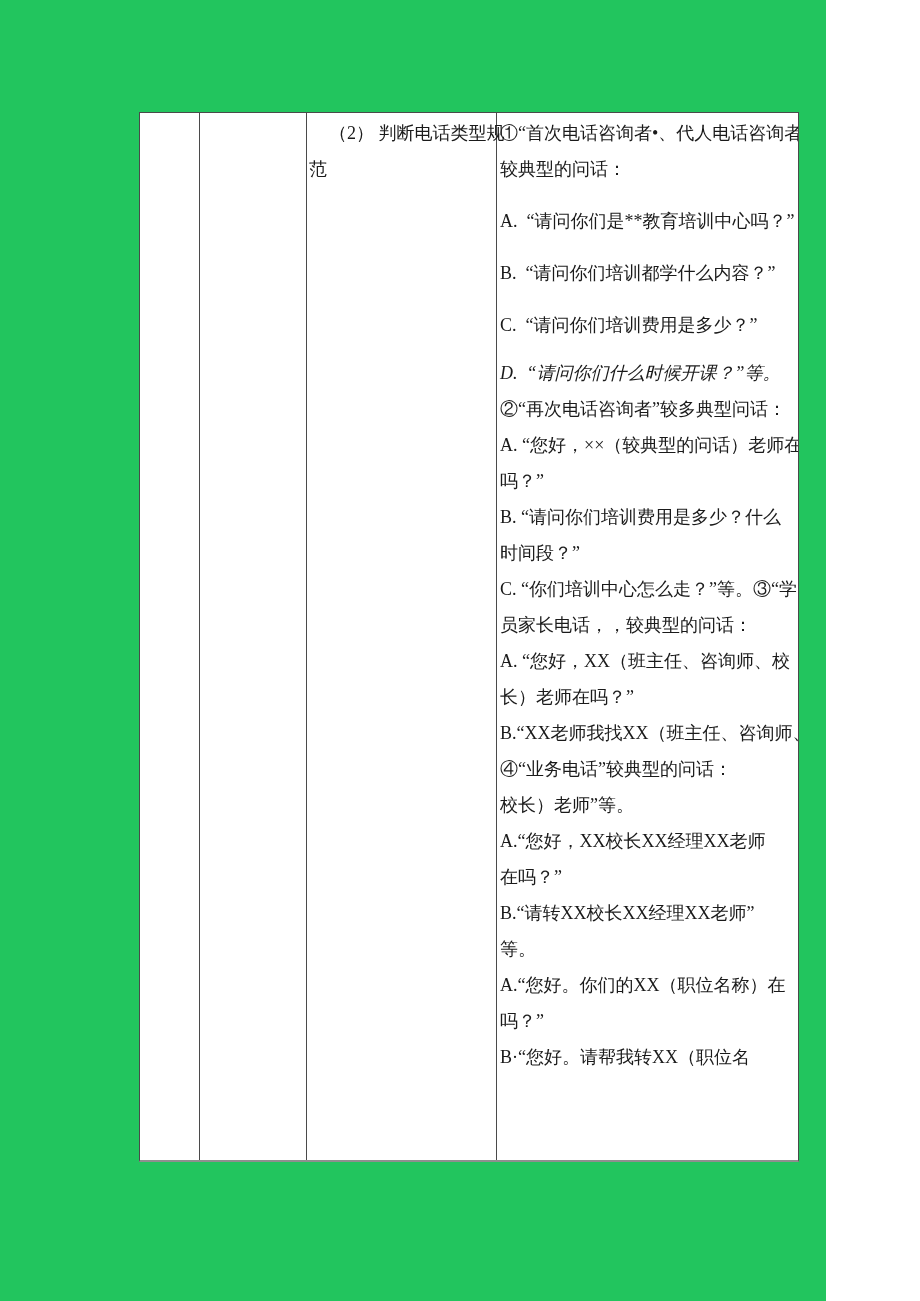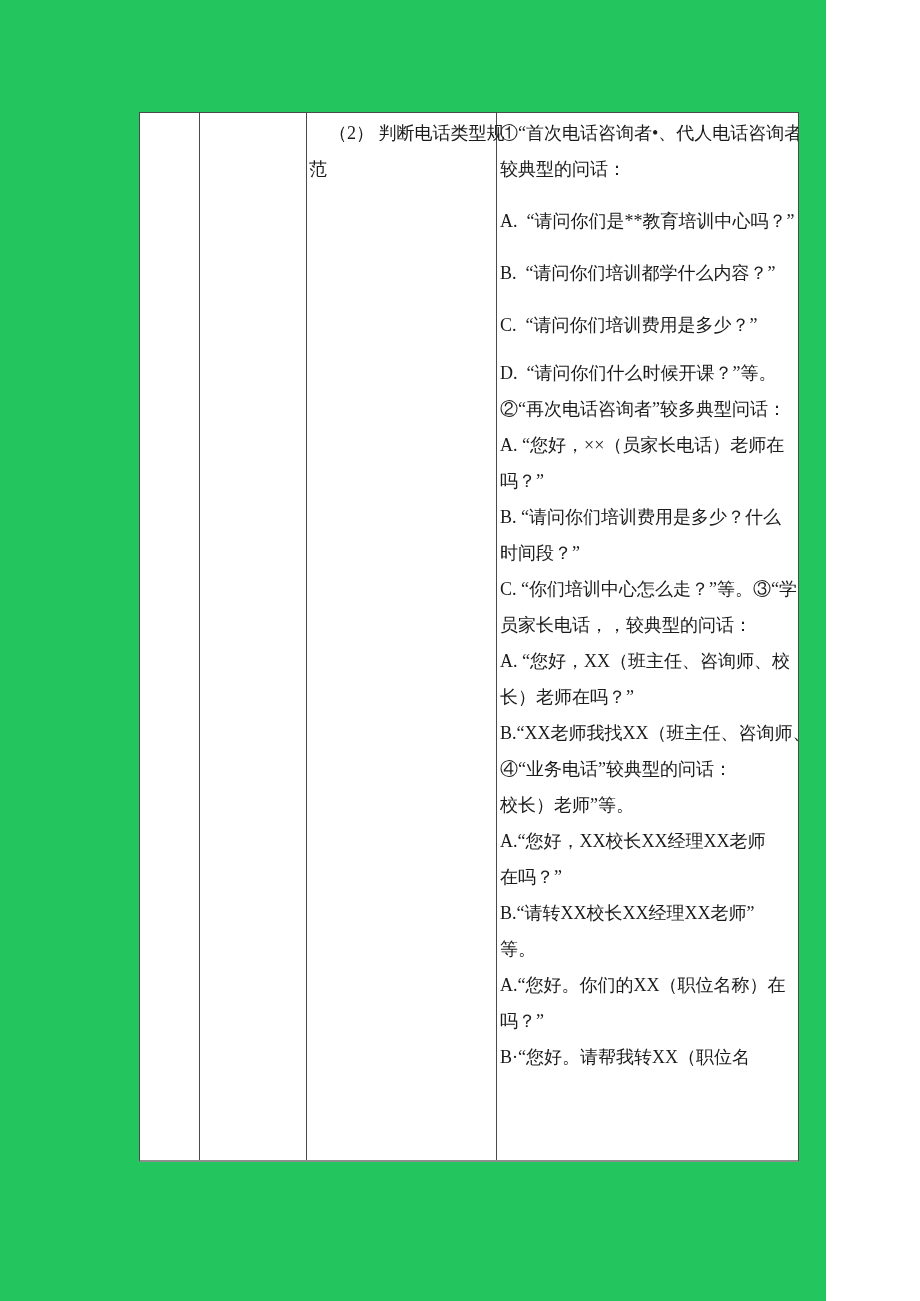--- a/index.html
+++ b/index.html
@@ -21,21 +21,21 @@
   .c4 { flex: 1; padding: 2px 0 0 3px; overflow: hidden; }
   .tline, .pline {
     height: 36px; line-height: 36px;
     white-space: pre;
     font-size: 18px;
     color: #1a1a1a;
     letter-spacing: 0;
   }
   .indent { text-indent: 20px; }
   .sp1 { margin-top: 16px; }   
-  .sp2 { margin-top: 12px; }  
+  .sp2 { margin-top: 12px; font-style: italic; }  
 </style>
 </head>
 <body>
 
 <div class="page">
   <div class="doc-table">
 
     <div class="cell c1"></div>
 
     <div class="cell c2"></div>
@@ -46,21 +46,21 @@
     </div>
 
     <div class="cell c4">
       <div class="tline">①“首次电话咨询者•、代人电话咨询者”</div>
       <div class="tline">较典型的问话：</div>
       <div class="tline sp1">A.  “请问你们是**教育培训中心吗？”</div>
       <div class="tline sp1">B.  “请问你们培训都学什么内容？”</div>
       <div class="tline sp1">C.  “请问你们培训费用是多少？”</div>
       <div class="tline sp2">D.  “请问你们什么时候开课？”等。</div>
       <div class="tline">②“再次电话咨询者”较多典型问话：</div>
-      <div class="tline">A. “您好，××（员家长电话）老师在</div>
+      <div class="tline">A. “您好，××（较典型的问话）老师在</div>
       <div class="tline">吗？”</div>
       <div class="tline">B. “请问你们培训费用是多少？什么</div>
       <div class="tline">时间段？”</div>
       <div class="tline">C. “你们培训中心怎么走？”等。③“学</div>
       <div class="tline">员家长电话，，较典型的问话：</div>
       <div class="tline">A. “您好，XX（班主任、咨询师、校</div>
       <div class="tline">长）老师在吗？”</div>
       <div class="tline">B.“XX老师我找XX（班主任、咨询师、</div>
       <div class="tline">④“业务电话”较典型的问话：</div>
       <div class="tline">校长）老师”等。</div>

